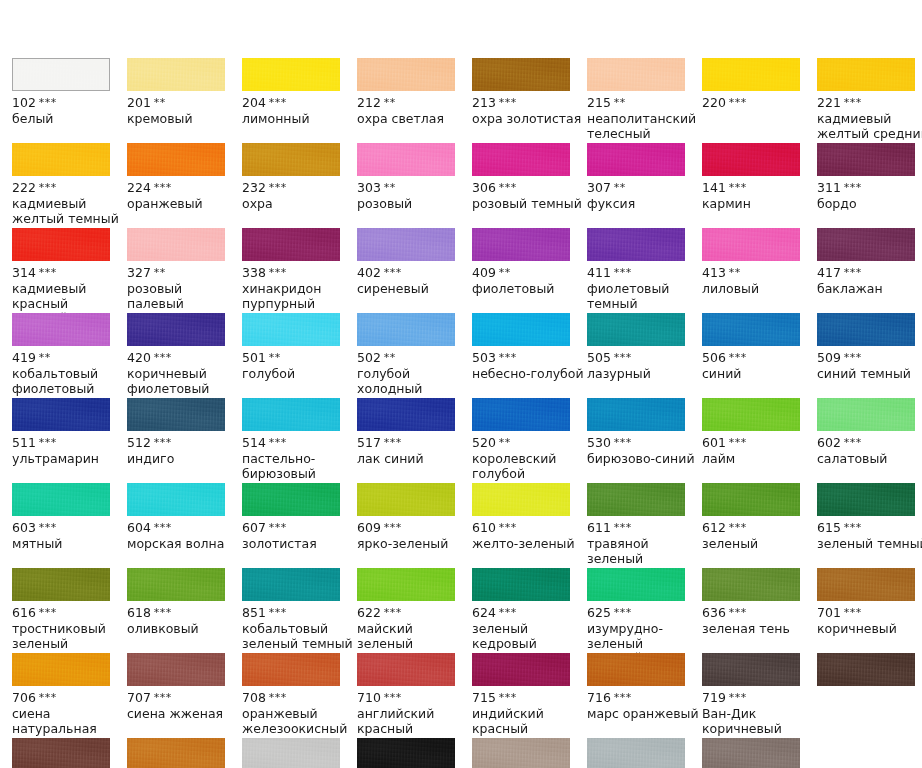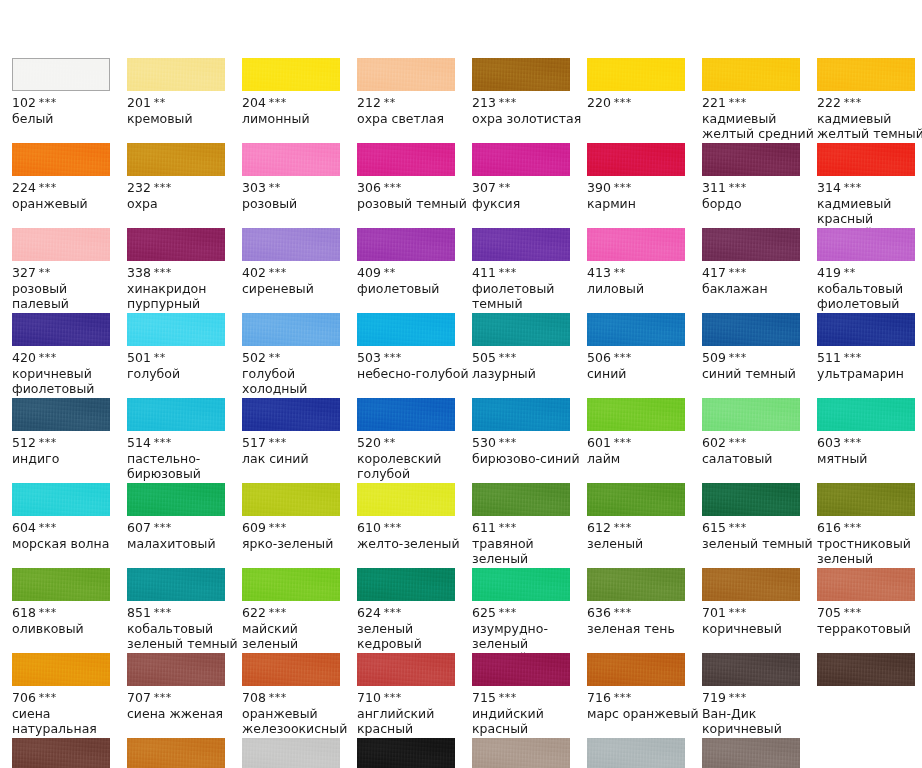--- a/index.html
+++ b/index.html
@@ -136,20 +136,27 @@
         </div>
       </div>
       <div class="swatch-cell">
         <div class="swatch-chip" style="background: rgb(154, 98, 18);"></div>
         <div class="swatch-meta">
           <div class="swatch-code-line"><span class="swatch-code">213</span><span class="swatch-stars">***</span></div>
           <div class="swatch-name">охра золотистая</div>
         </div>
       </div>
       <div class="swatch-cell">
+        <div class="swatch-chip" style="background: rgb(249, 199, 163);"></div>
+        <div class="swatch-meta">
+          <div class="swatch-code-line"><span class="swatch-code">215</span><span class="swatch-stars">**</span></div>
+          <div class="swatch-name">неаполитанский телесный</div>
+        </div>
+      </div>
+      <div class="swatch-cell">
         <div class="swatch-chip" style="background: rgb(252, 215, 11);"></div>
         <div class="swatch-meta">
           <div class="swatch-code-line"><span class="swatch-code">220</span><span class="swatch-stars">***</span></div>
         </div>
       </div>
       <div class="swatch-cell">
         <div class="swatch-chip" style="background: rgb(249, 199, 13);"></div>
         <div class="swatch-meta">
           <div class="swatch-code-line"><span class="swatch-code">221</span><span class="swatch-stars">***</span></div>
           <div class="swatch-name">кадмиевый желтый средний</div>
@@ -193,21 +200,21 @@
       <div class="swatch-cell">
         <div class="swatch-chip" style="background: rgb(207, 31, 147);"></div>
         <div class="swatch-meta">
           <div class="swatch-code-line"><span class="swatch-code">307</span><span class="swatch-stars">**</span></div>
           <div class="swatch-name">фуксия</div>
         </div>
       </div>
       <div class="swatch-cell">
         <div class="swatch-chip" style="background: rgb(214, 15, 64);"></div>
         <div class="swatch-meta">
-          <div class="swatch-code-line"><span class="swatch-code">390</span><span class="swatch-stars">***</span></div>
+          <div class="swatch-code-line"><span class="swatch-code">141</span><span class="swatch-stars">***</span></div>
           <div class="swatch-name">кармин</div>
         </div>
       </div>
       <div class="swatch-cell">
         <div class="swatch-chip" style="background: rgb(116, 36, 75);"></div>
         <div class="swatch-meta">
           <div class="swatch-code-line"><span class="swatch-code">311</span><span class="swatch-stars">***</span></div>
           <div class="swatch-name">бордо</div>
         </div>
       </div>
@@ -390,21 +397,21 @@
         <div class="swatch-chip" style="background: rgb(36, 208, 214);"></div>
         <div class="swatch-meta">
           <div class="swatch-code-line"><span class="swatch-code">604</span><span class="swatch-stars">***</span></div>
           <div class="swatch-name">морская волна</div>
         </div>
       </div>
       <div class="swatch-cell">
         <div class="swatch-chip" style="background: rgb(18, 171, 85);"></div>
         <div class="swatch-meta">
           <div class="swatch-code-line"><span class="swatch-code">607</span><span class="swatch-stars">***</span></div>
-          <div class="swatch-name">малахитовый</div>
+          <div class="swatch-name">золотистая</div>
         </div>
       </div>
       <div class="swatch-cell">
         <div class="swatch-chip" style="background: rgb(181, 199, 23);"></div>
         <div class="swatch-meta">
           <div class="swatch-code-line"><span class="swatch-code">609</span><span class="swatch-stars">***</span></div>
           <div class="swatch-name">ярко-зеленый</div>
         </div>
       </div>
       <div class="swatch-cell">
@@ -485,27 +492,20 @@
         </div>
       </div>
       <div class="swatch-cell">
         <div class="swatch-chip" style="background: rgb(162, 100, 31);"></div>
         <div class="swatch-meta">
           <div class="swatch-code-line"><span class="swatch-code">701</span><span class="swatch-stars">***</span></div>
           <div class="swatch-name">коричневый</div>
         </div>
       </div>
       <div class="swatch-cell">
-        <div class="swatch-chip" style="background: rgb(194, 106, 77);"></div>
-        <div class="swatch-meta">
-          <div class="swatch-code-line"><span class="swatch-code">705</span><span class="swatch-stars">***</span></div>
-          <div class="swatch-name">терракотовый</div>
-        </div>
-      </div>
-      <div class="swatch-cell">
         <div class="swatch-chip" style="background: rgb(229, 146, 9);"></div>
         <div class="swatch-meta">
           <div class="swatch-code-line"><span class="swatch-code">706</span><span class="swatch-stars">***</span></div>
           <div class="swatch-name">сиена натуральная</div>
         </div>
       </div>
       <div class="swatch-cell">
         <div class="swatch-chip" style="background: rgb(142, 77, 71);"></div>
         <div class="swatch-meta">
           <div class="swatch-code-line"><span class="swatch-code">707</span><span class="swatch-stars">***</span></div>

